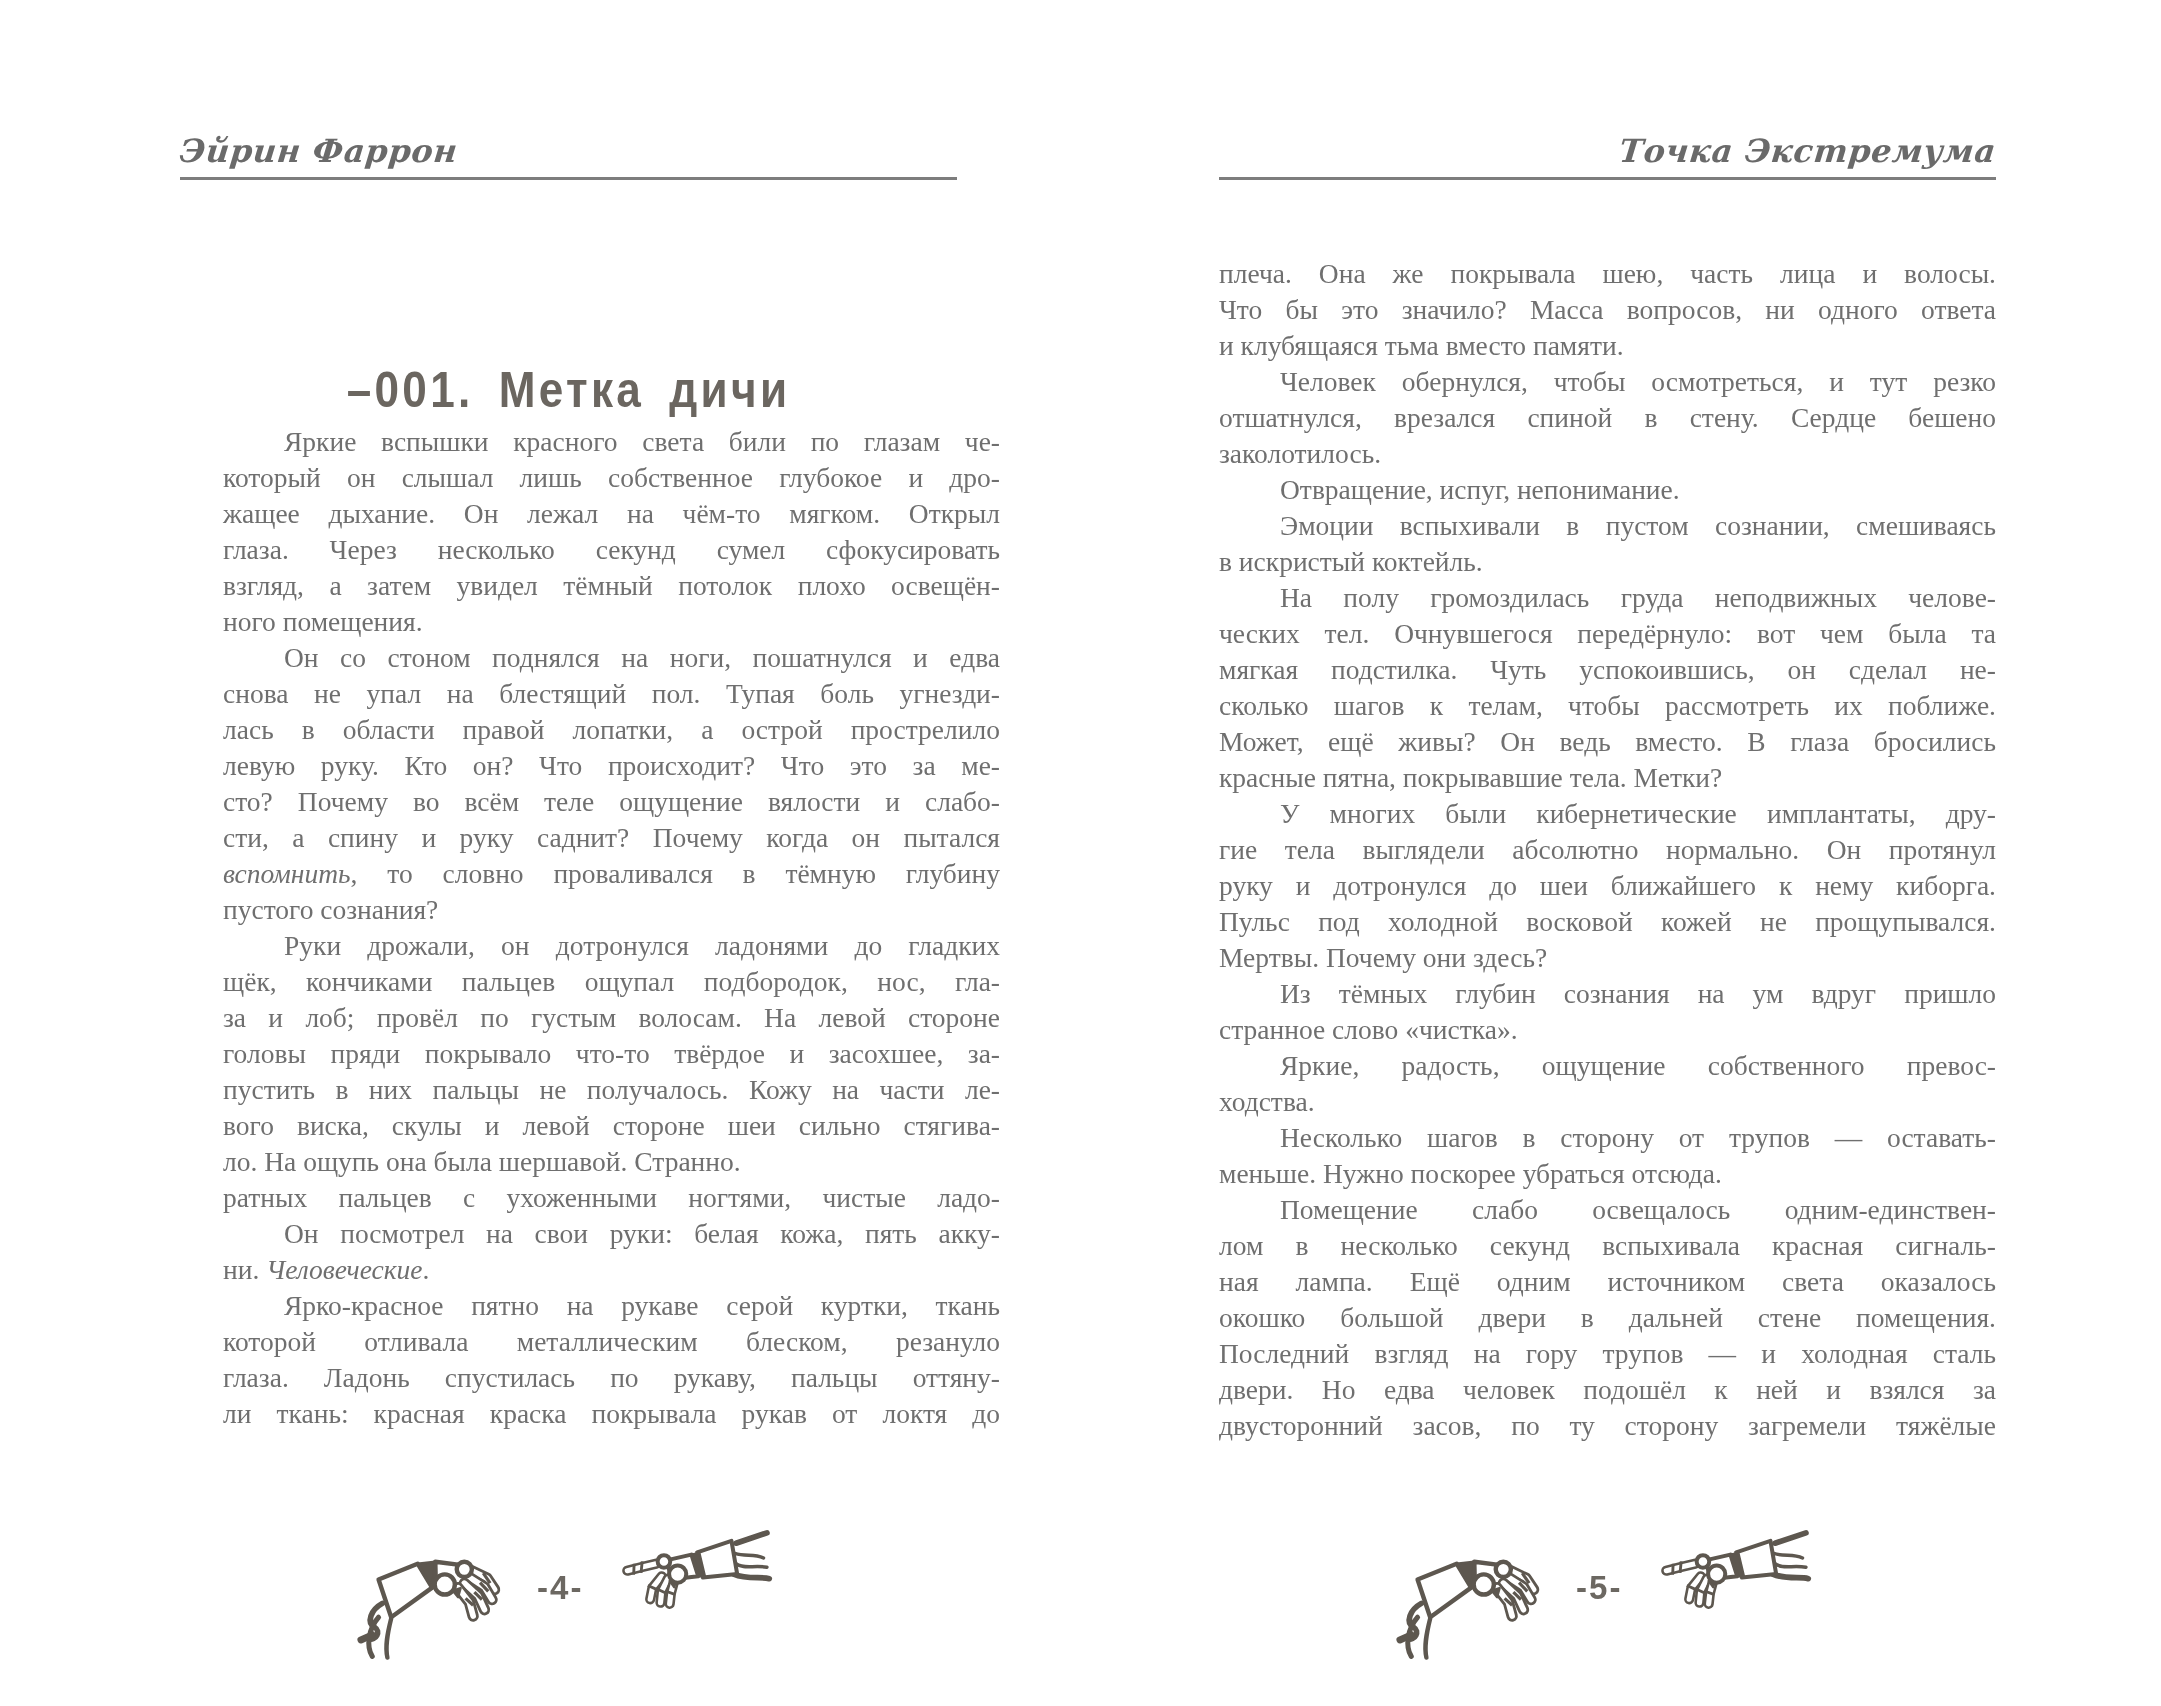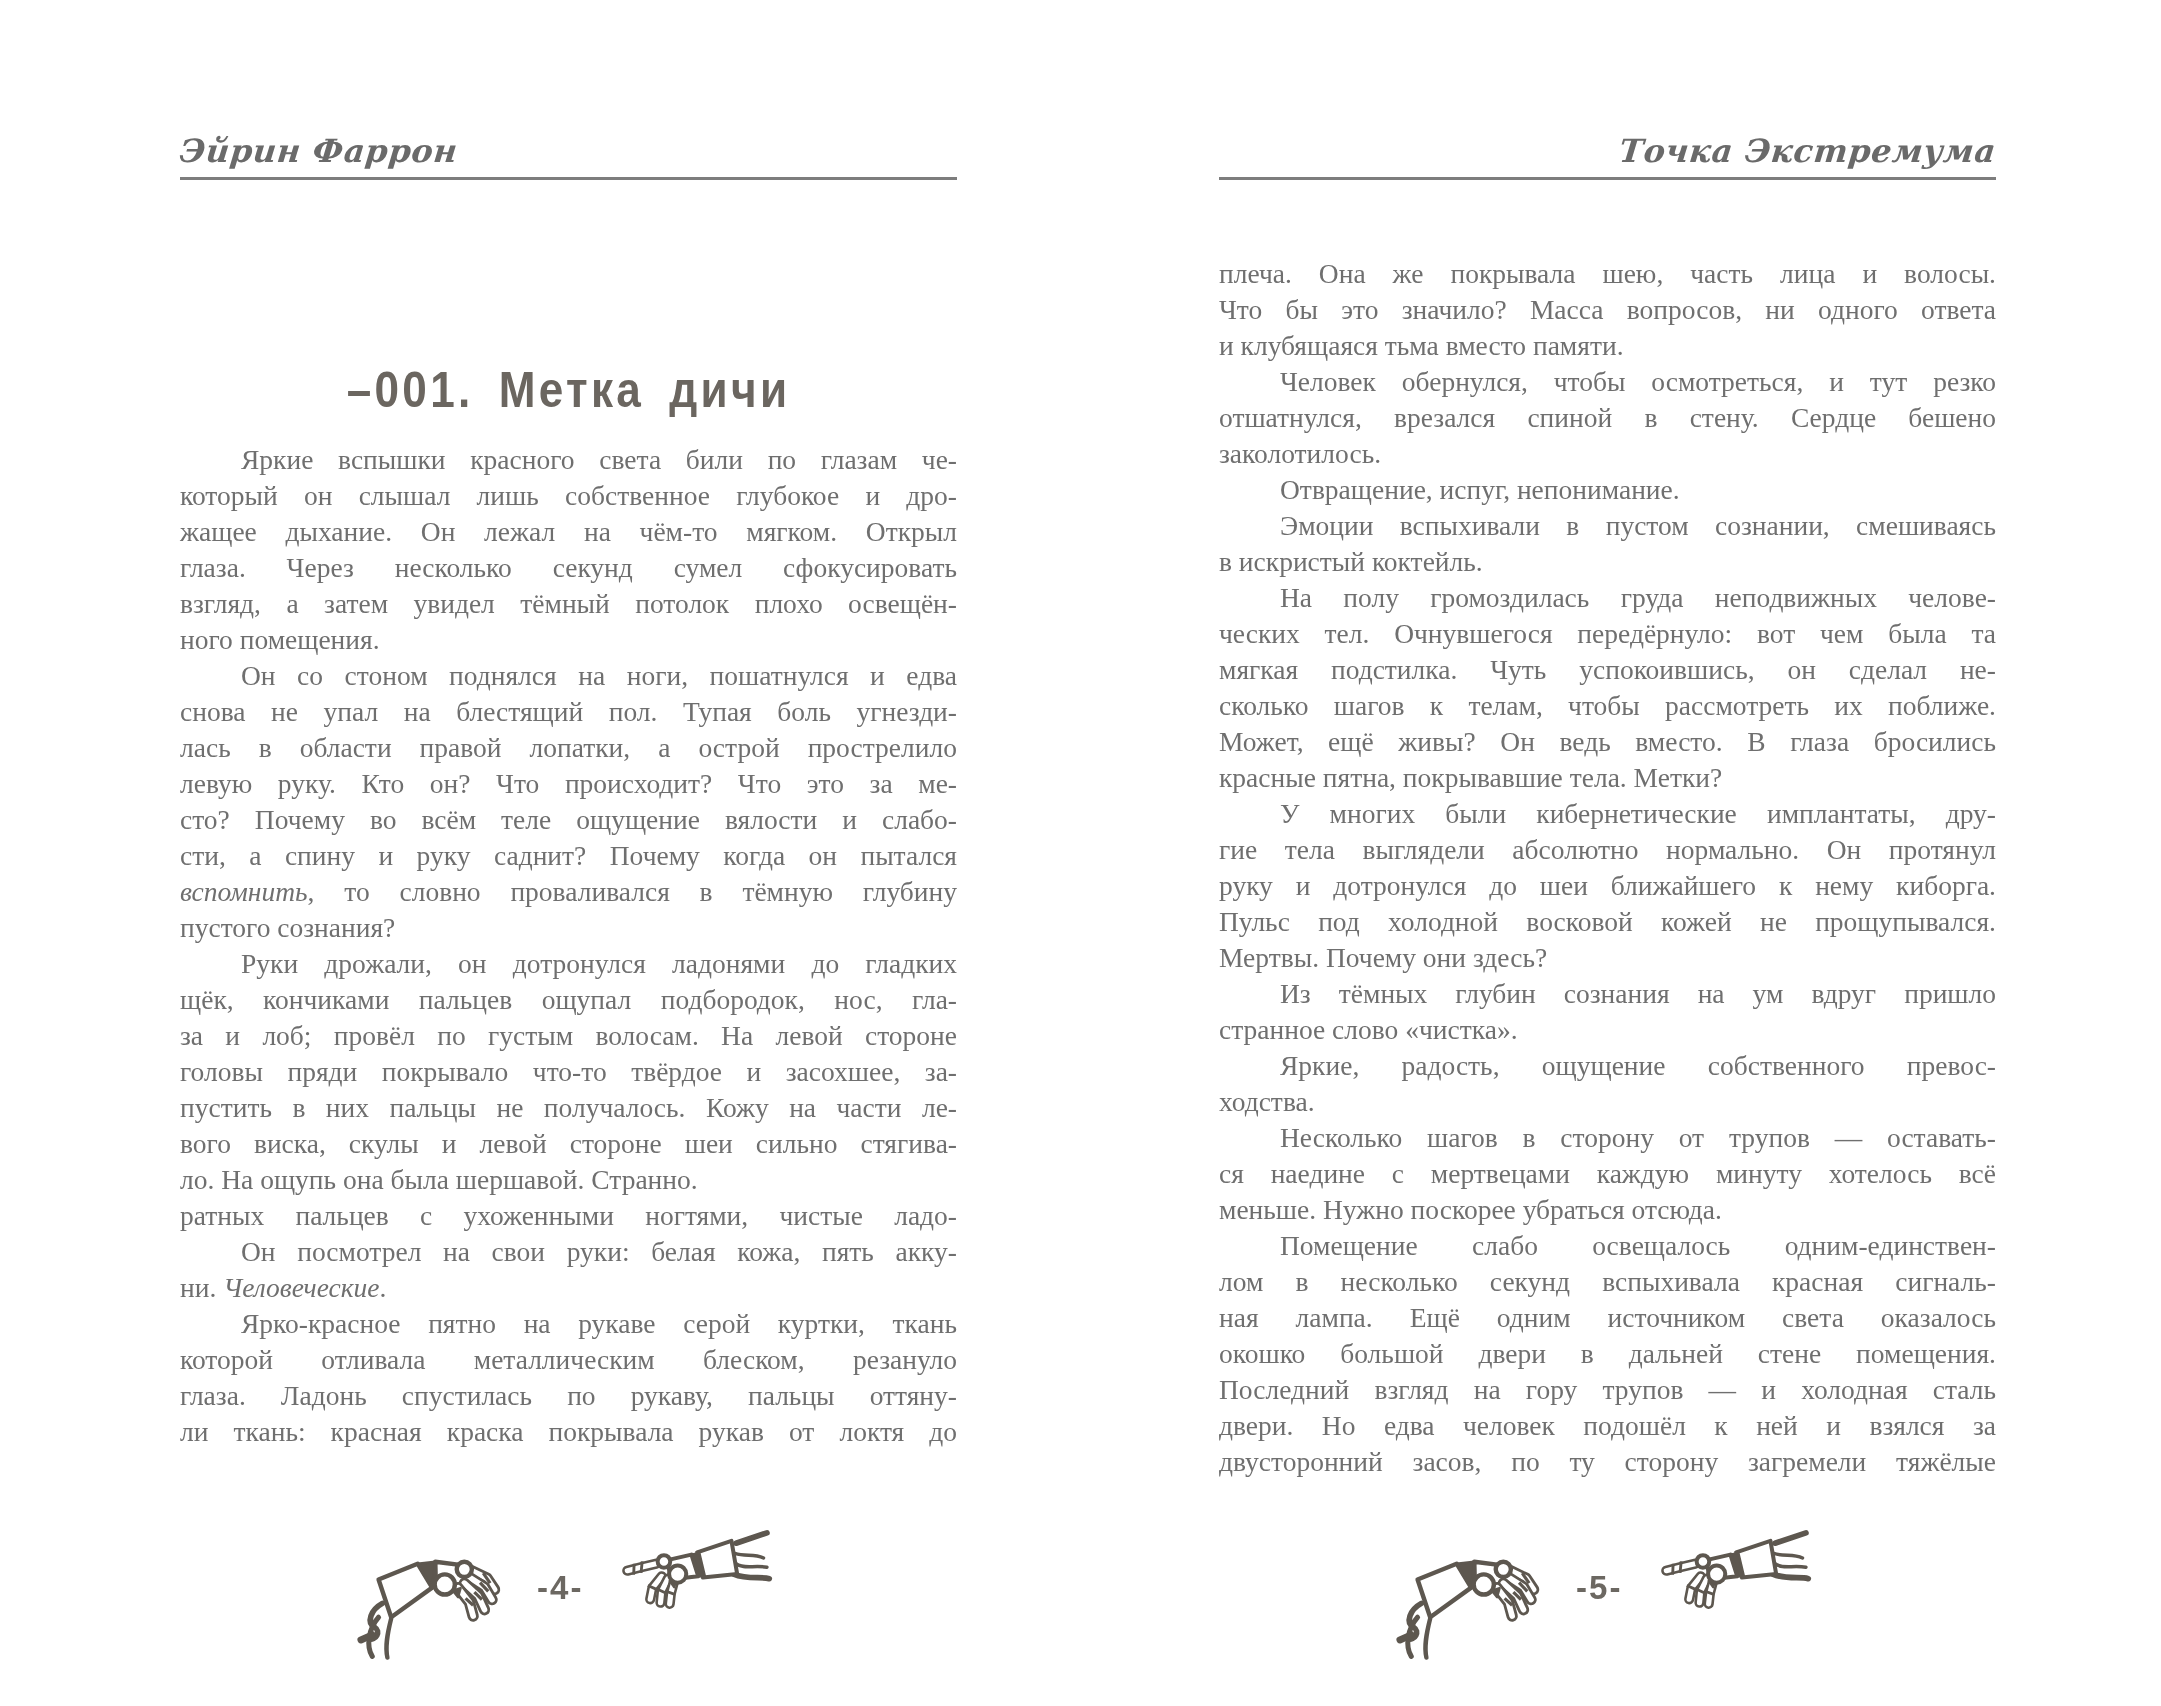--- a/index.html
+++ b/index.html
@@ -42,21 +42,21 @@
     letter-spacing: 3.4px;
     word-spacing: 9.6px;
     color: #6b6660;
     transform: scale(0.98, 1.1);
   }
 
   .body-text {
     position: absolute; left: 0; width: 777px;
     font-size: 27.5px; line-height: 36px;
   }
-  .page.left  .body-text { top: 442px; }
+  .page.left  .body-text { top: 424px; margin-left: 43px; }
   .page.right .body-text { top: 256px; }
 
   .para { margin: 0; }
   .line {
     text-align: justify;
     text-align-last: justify;
     height: 36px;
     white-space: normal;
   }
   .line.first { text-indent: 61px; }
@@ -237,21 +237,20 @@
       <div class="para">
         <div class="line first">Из тёмных глубин сознания на ум вдруг пришло</div>
         <div class="line end">странное слово «чистка».</div>
       </div>
       <div class="para">
         <div class="line first">Яркие, радость, ощущение собственного превос-</div>
         <div class="line end">ходства.</div>
       </div>
       <div class="para">
         <div class="line first">Несколько шагов в сторону от трупов — оставать-</div>
-        <div class="line">ся наедине с мертвецами каждую минуту хотелось всё</div>
         <div class="line end">меньше. Нужно поскорее убраться отсюда.</div>
       </div>
       <div class="para">
         <div class="line first">Помещение слабо освещалось одним-единствен-</div>
         <div class="line">лом в несколько секунд вспыхивала красная сигналь-</div>
         <div class="line">ная лампа. Ещё одним источником света оказалось</div>
         <div class="line">окошко большой двери в дальней стене помещения.</div>
         <div class="line">Последний взгляд на гору трупов — и холодная сталь</div>
         <div class="line">двери. Но едва человек подошёл к ней и взялся за</div>
         <div class="line">двусторонний засов, по ту сторону загремели тяжёлые</div>

